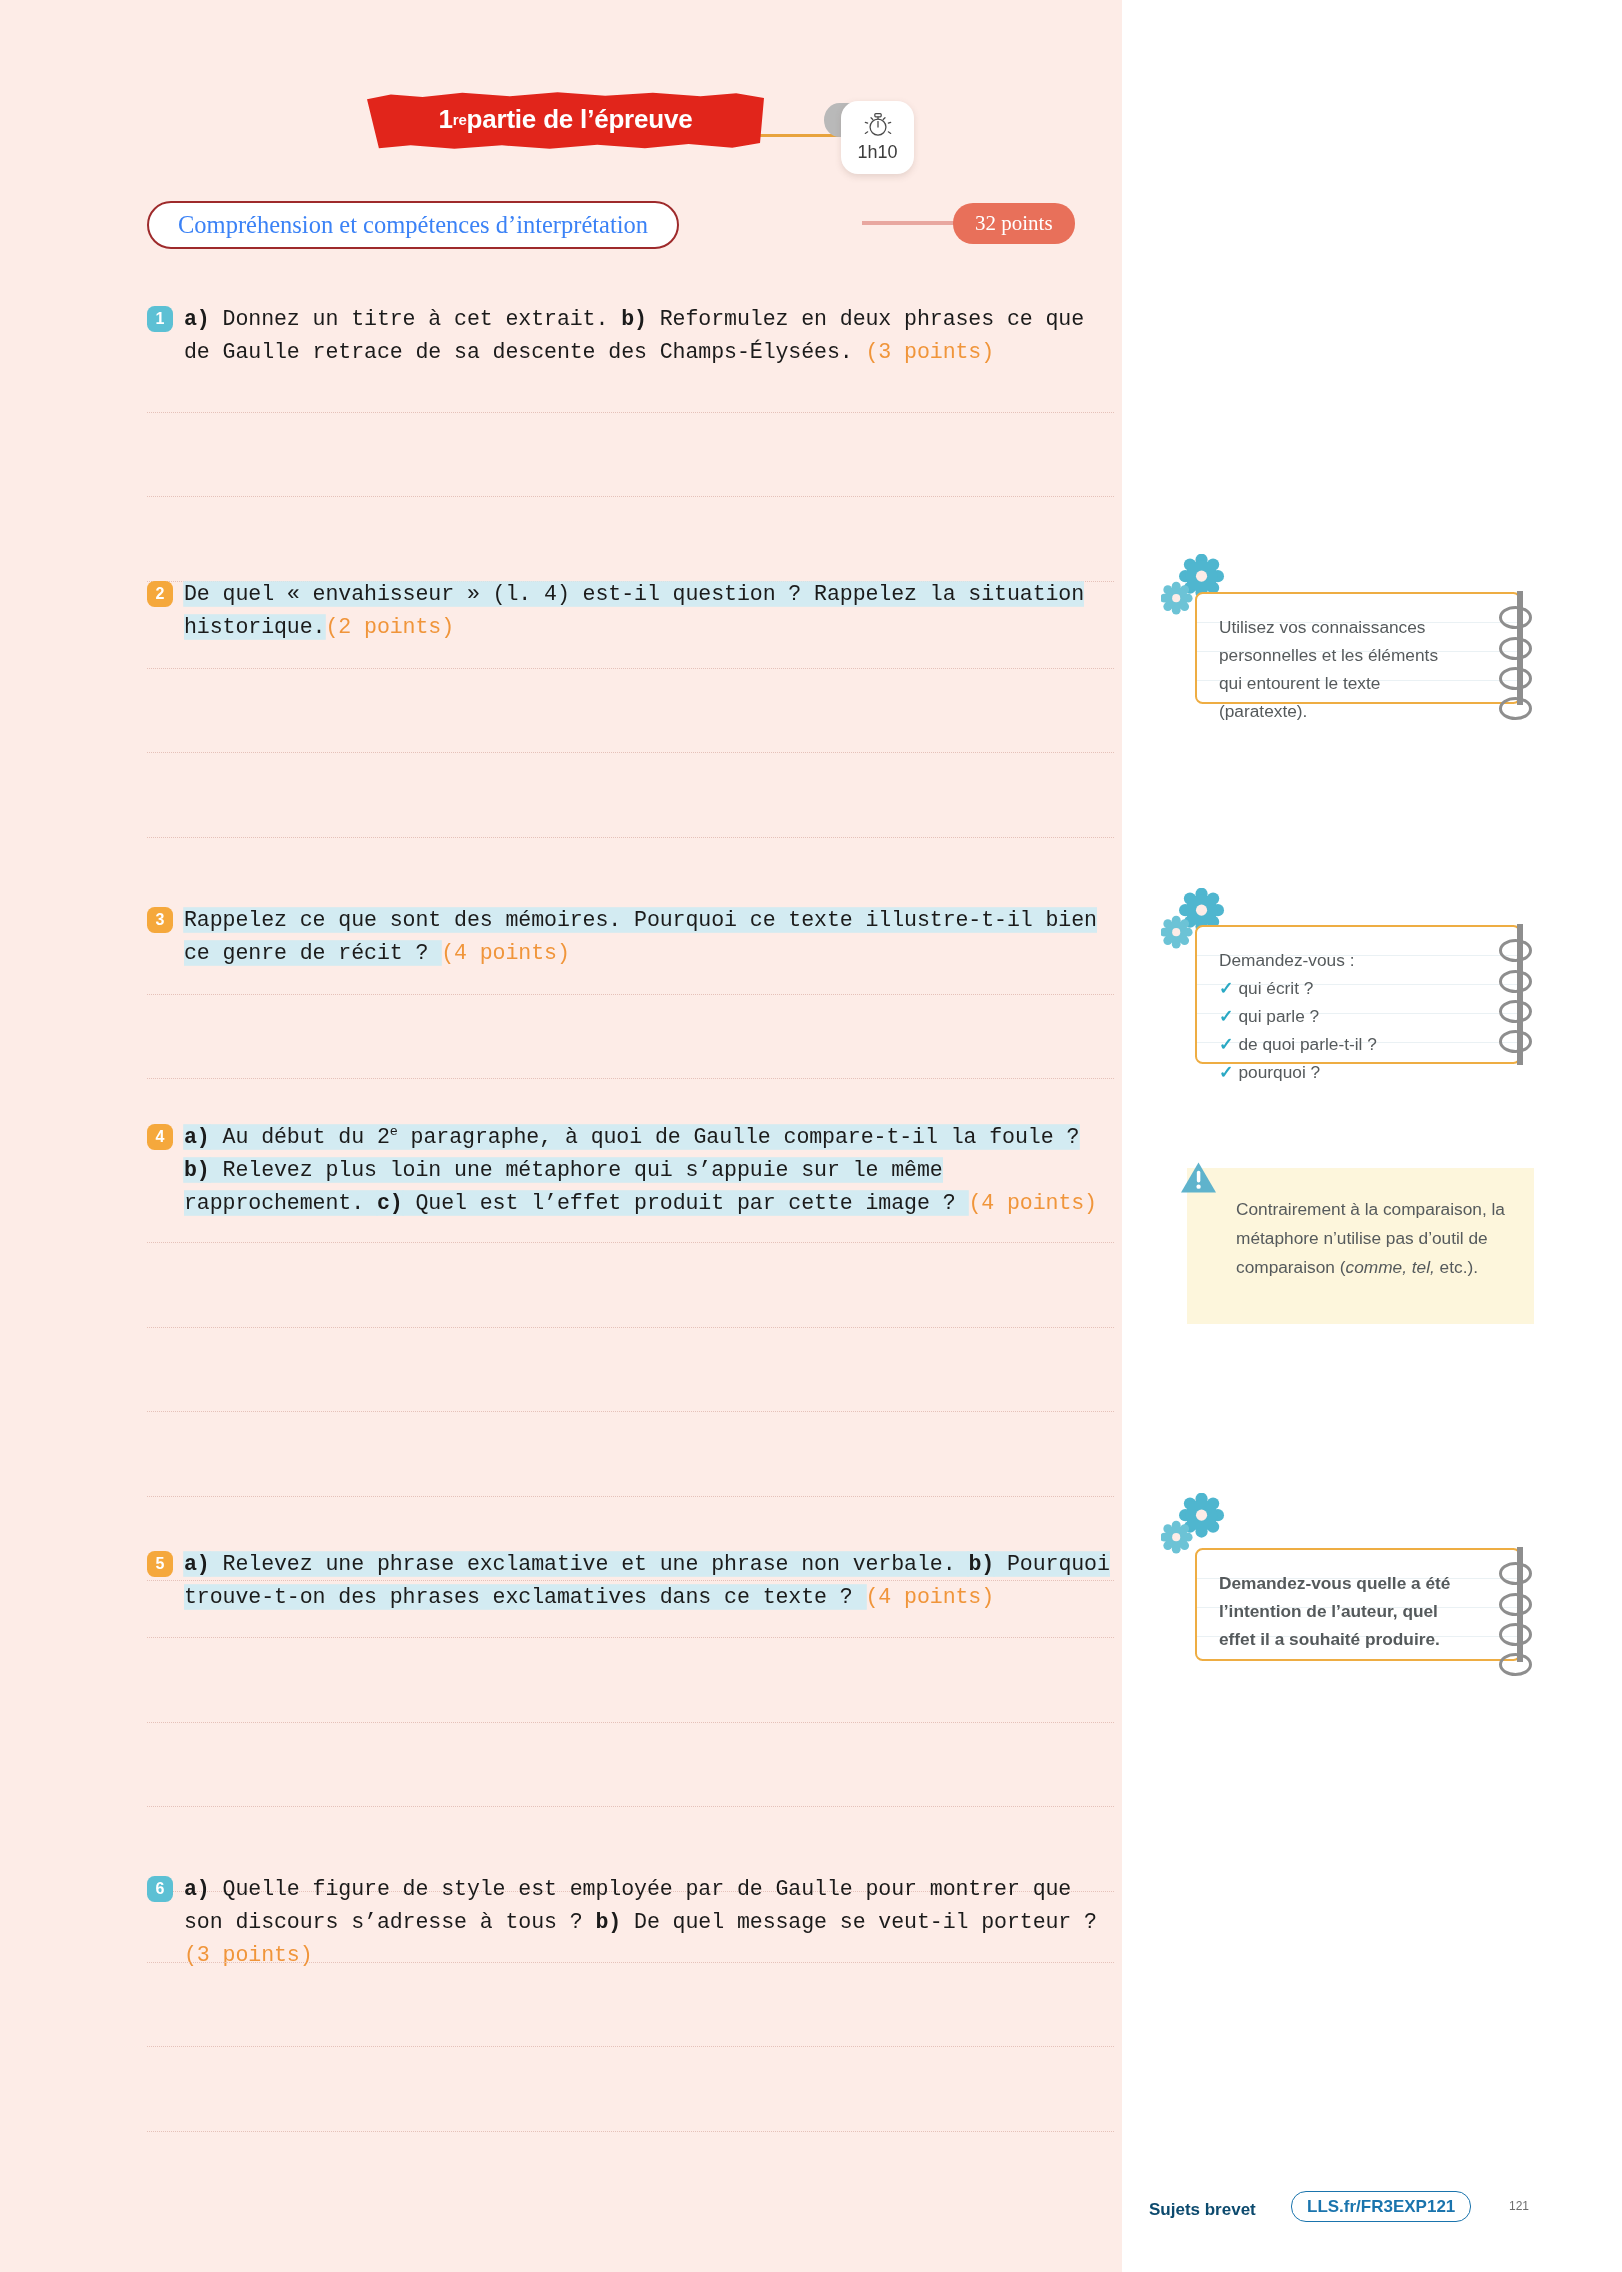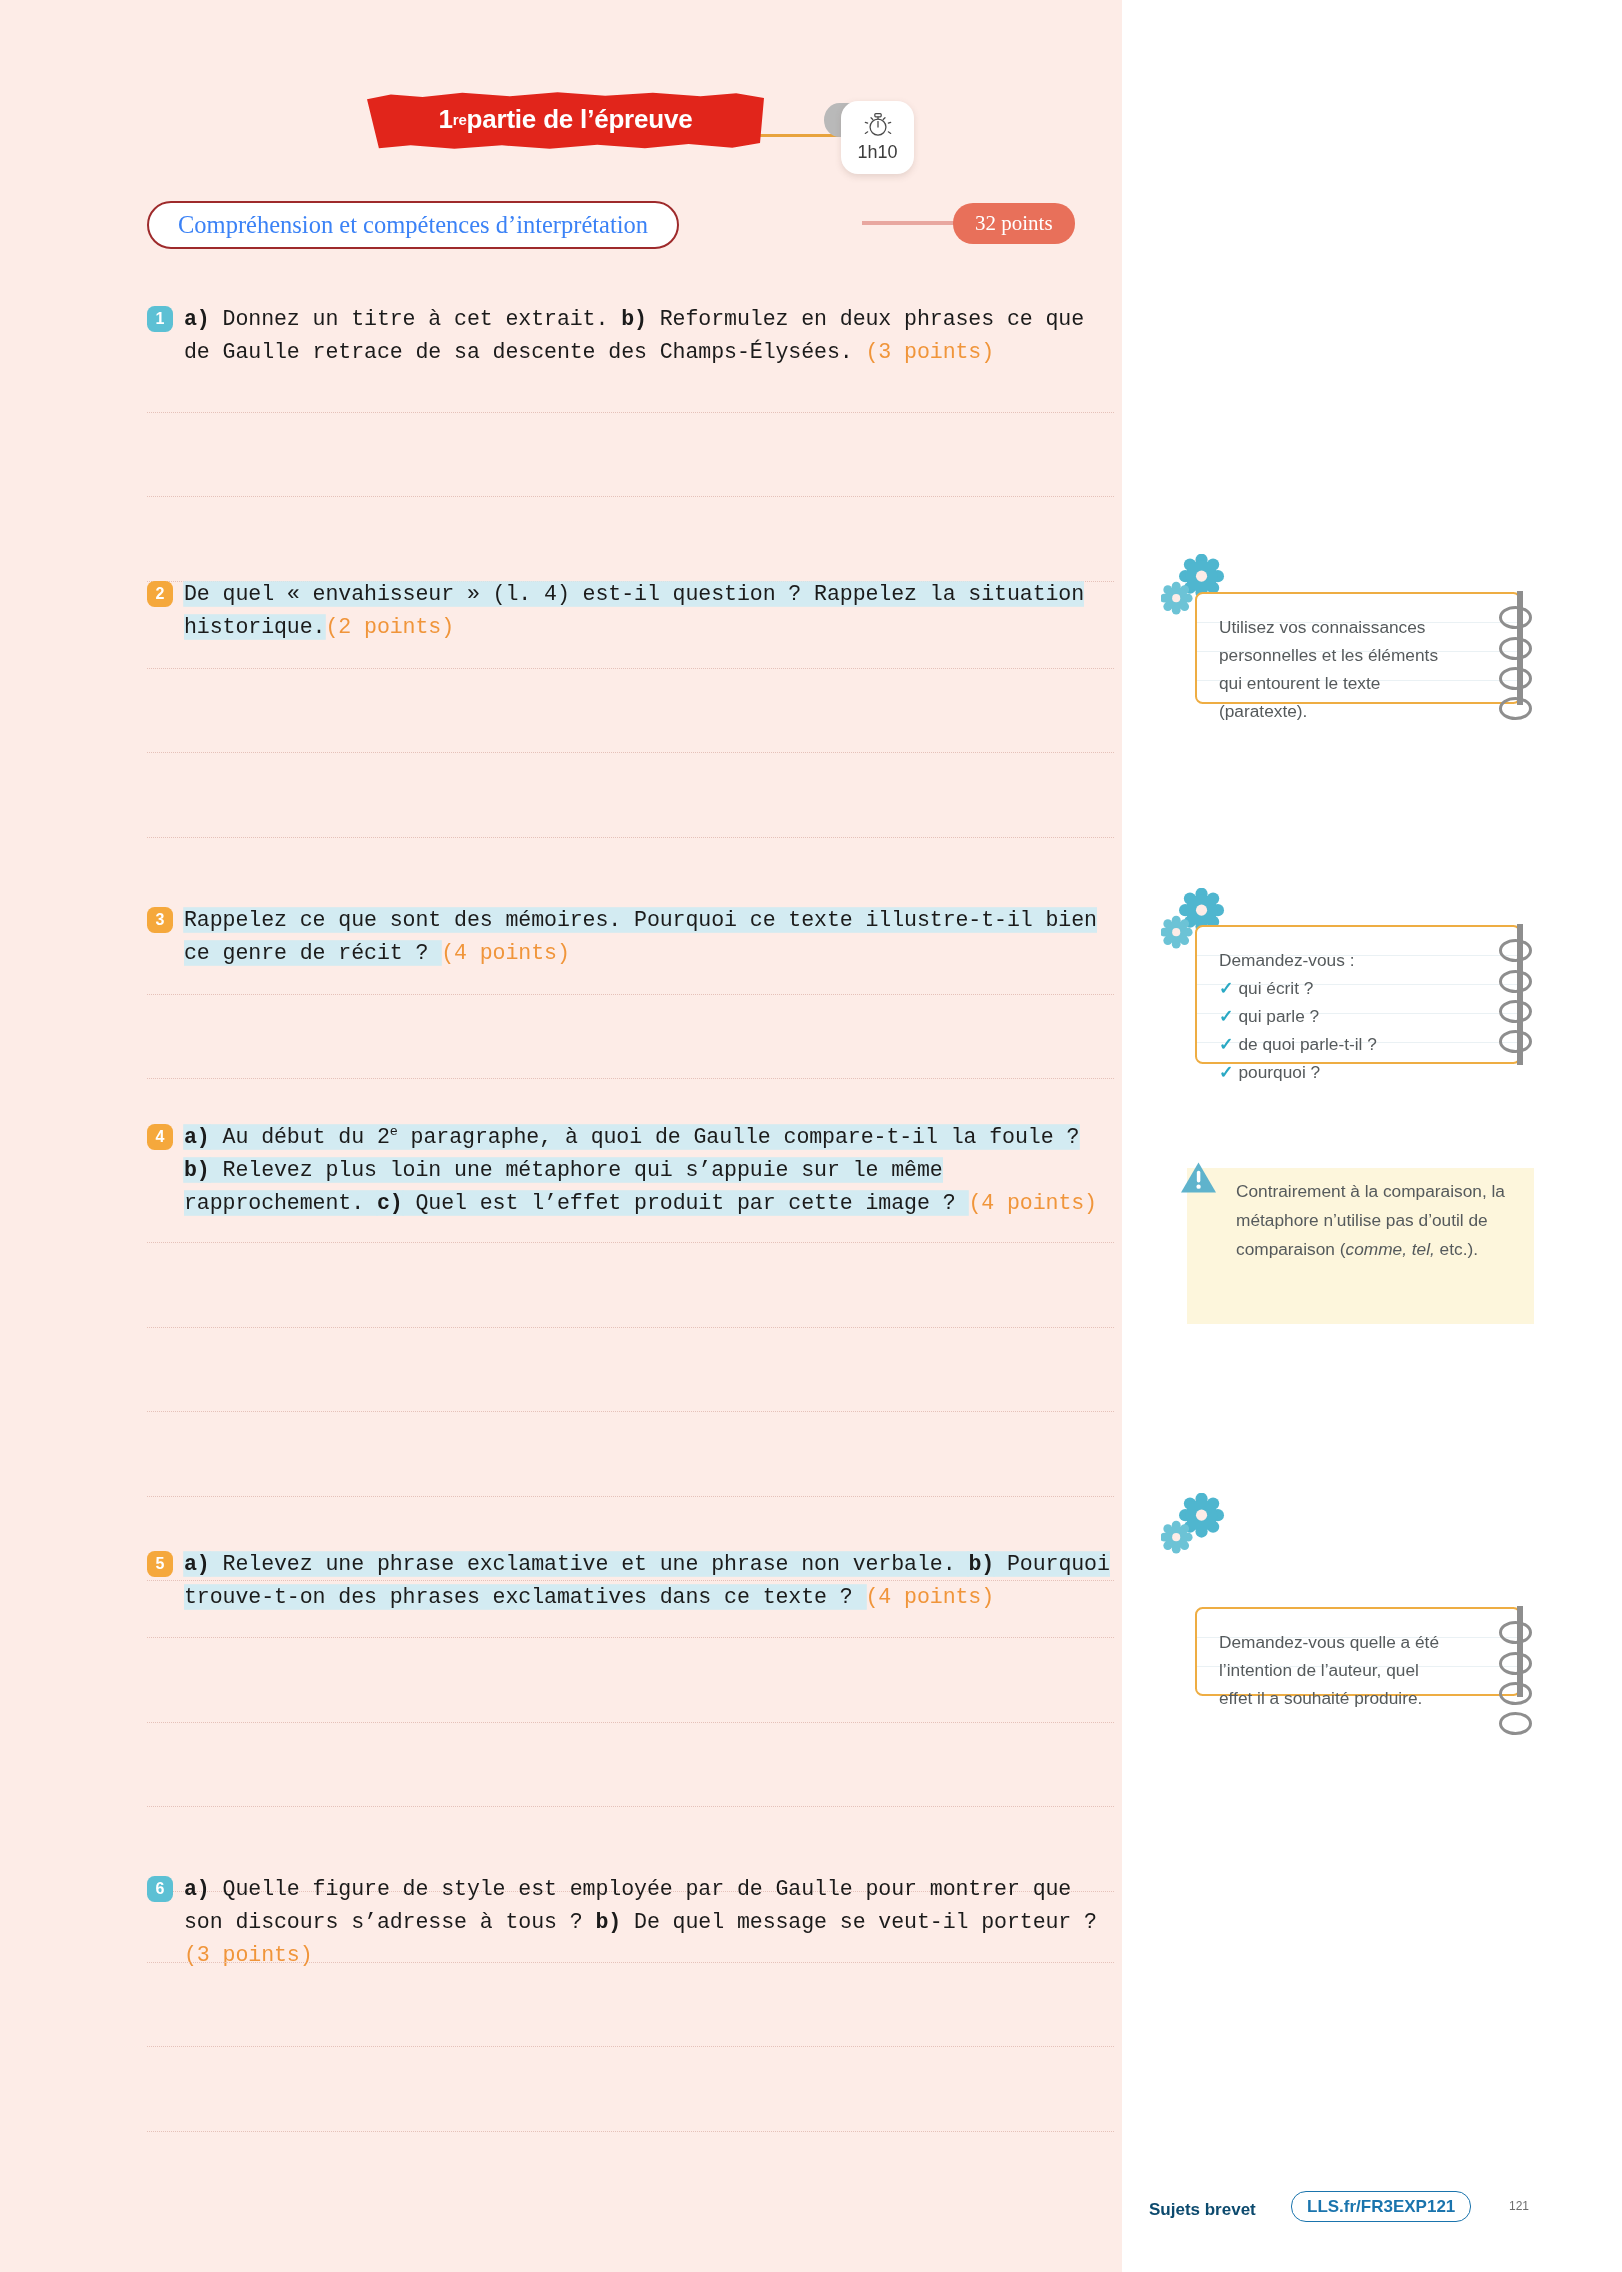--- a/index.html
+++ b/index.html
@@ -246,21 +246,21 @@
     position: absolute;
     background: #fdf6dc;
     box-sizing: border-box;
   }
   .warn-icon {
     position: absolute;
     left: -8.5px; top: -8.5px;
     width: 39px; height: 35px;
   }
   .warn-body {
-    padding: 9px 25px 17px 49px;
+    padding: 27px 25px 17px 49px;
     font-family: "Liberation Sans", sans-serif;
     font-size: 17.3px;
     line-height: 29px;
     color: #555a5c;
   }
 
   
   .footer-brand {
     position: absolute;
     left: 1149px; top: 2200px;
@@ -496,21 +496,21 @@
           <circle cx="18" cy="66.08" r="5.28" fill="#6cc3d6"></circle>
           <circle cx="8.043936520893412" cy="61.95606347910659" r="5.28" fill="#6cc3d6"></circle>
           <circle cx="3.92" cy="52" r="5.28" fill="#6cc3d6"></circle>
           <circle cx="8.043936520893409" cy="42.04393652089341" r="5.28" fill="#6cc3d6"></circle>
           <circle cx="17.999999999999996" cy="37.92" r="5.28" fill="#6cc3d6"></circle>
           <circle cx="27.95606347910659" cy="42.04393652089341" r="5.28" fill="#6cc3d6"></circle>
           <circle cx="18" cy="52" r="13.6" fill="#6cc3d6"></circle>
           <circle cx="18" cy="52" r="4.8" fill="#fdece7"></circle>
         </g>
       </svg></div>
-    <div class="note" style="left: 1195px; top: 1607px; width: 326px; height: 89px;">
+    <div class="note" style="left: 1195px; top: 1548px; width: 326px; height: 113px; font-weight: bold;">
       <div class="note-lines">
         <i></i>
         <i></i>
         <i></i>
         <i></i>
       </div>
       <div class="note-body">
         <div>Demandez-vous quelle a été</div>
         <div>l’intention de l’auteur, quel</div>
         <div>effet il a souhaité produire.</div>

